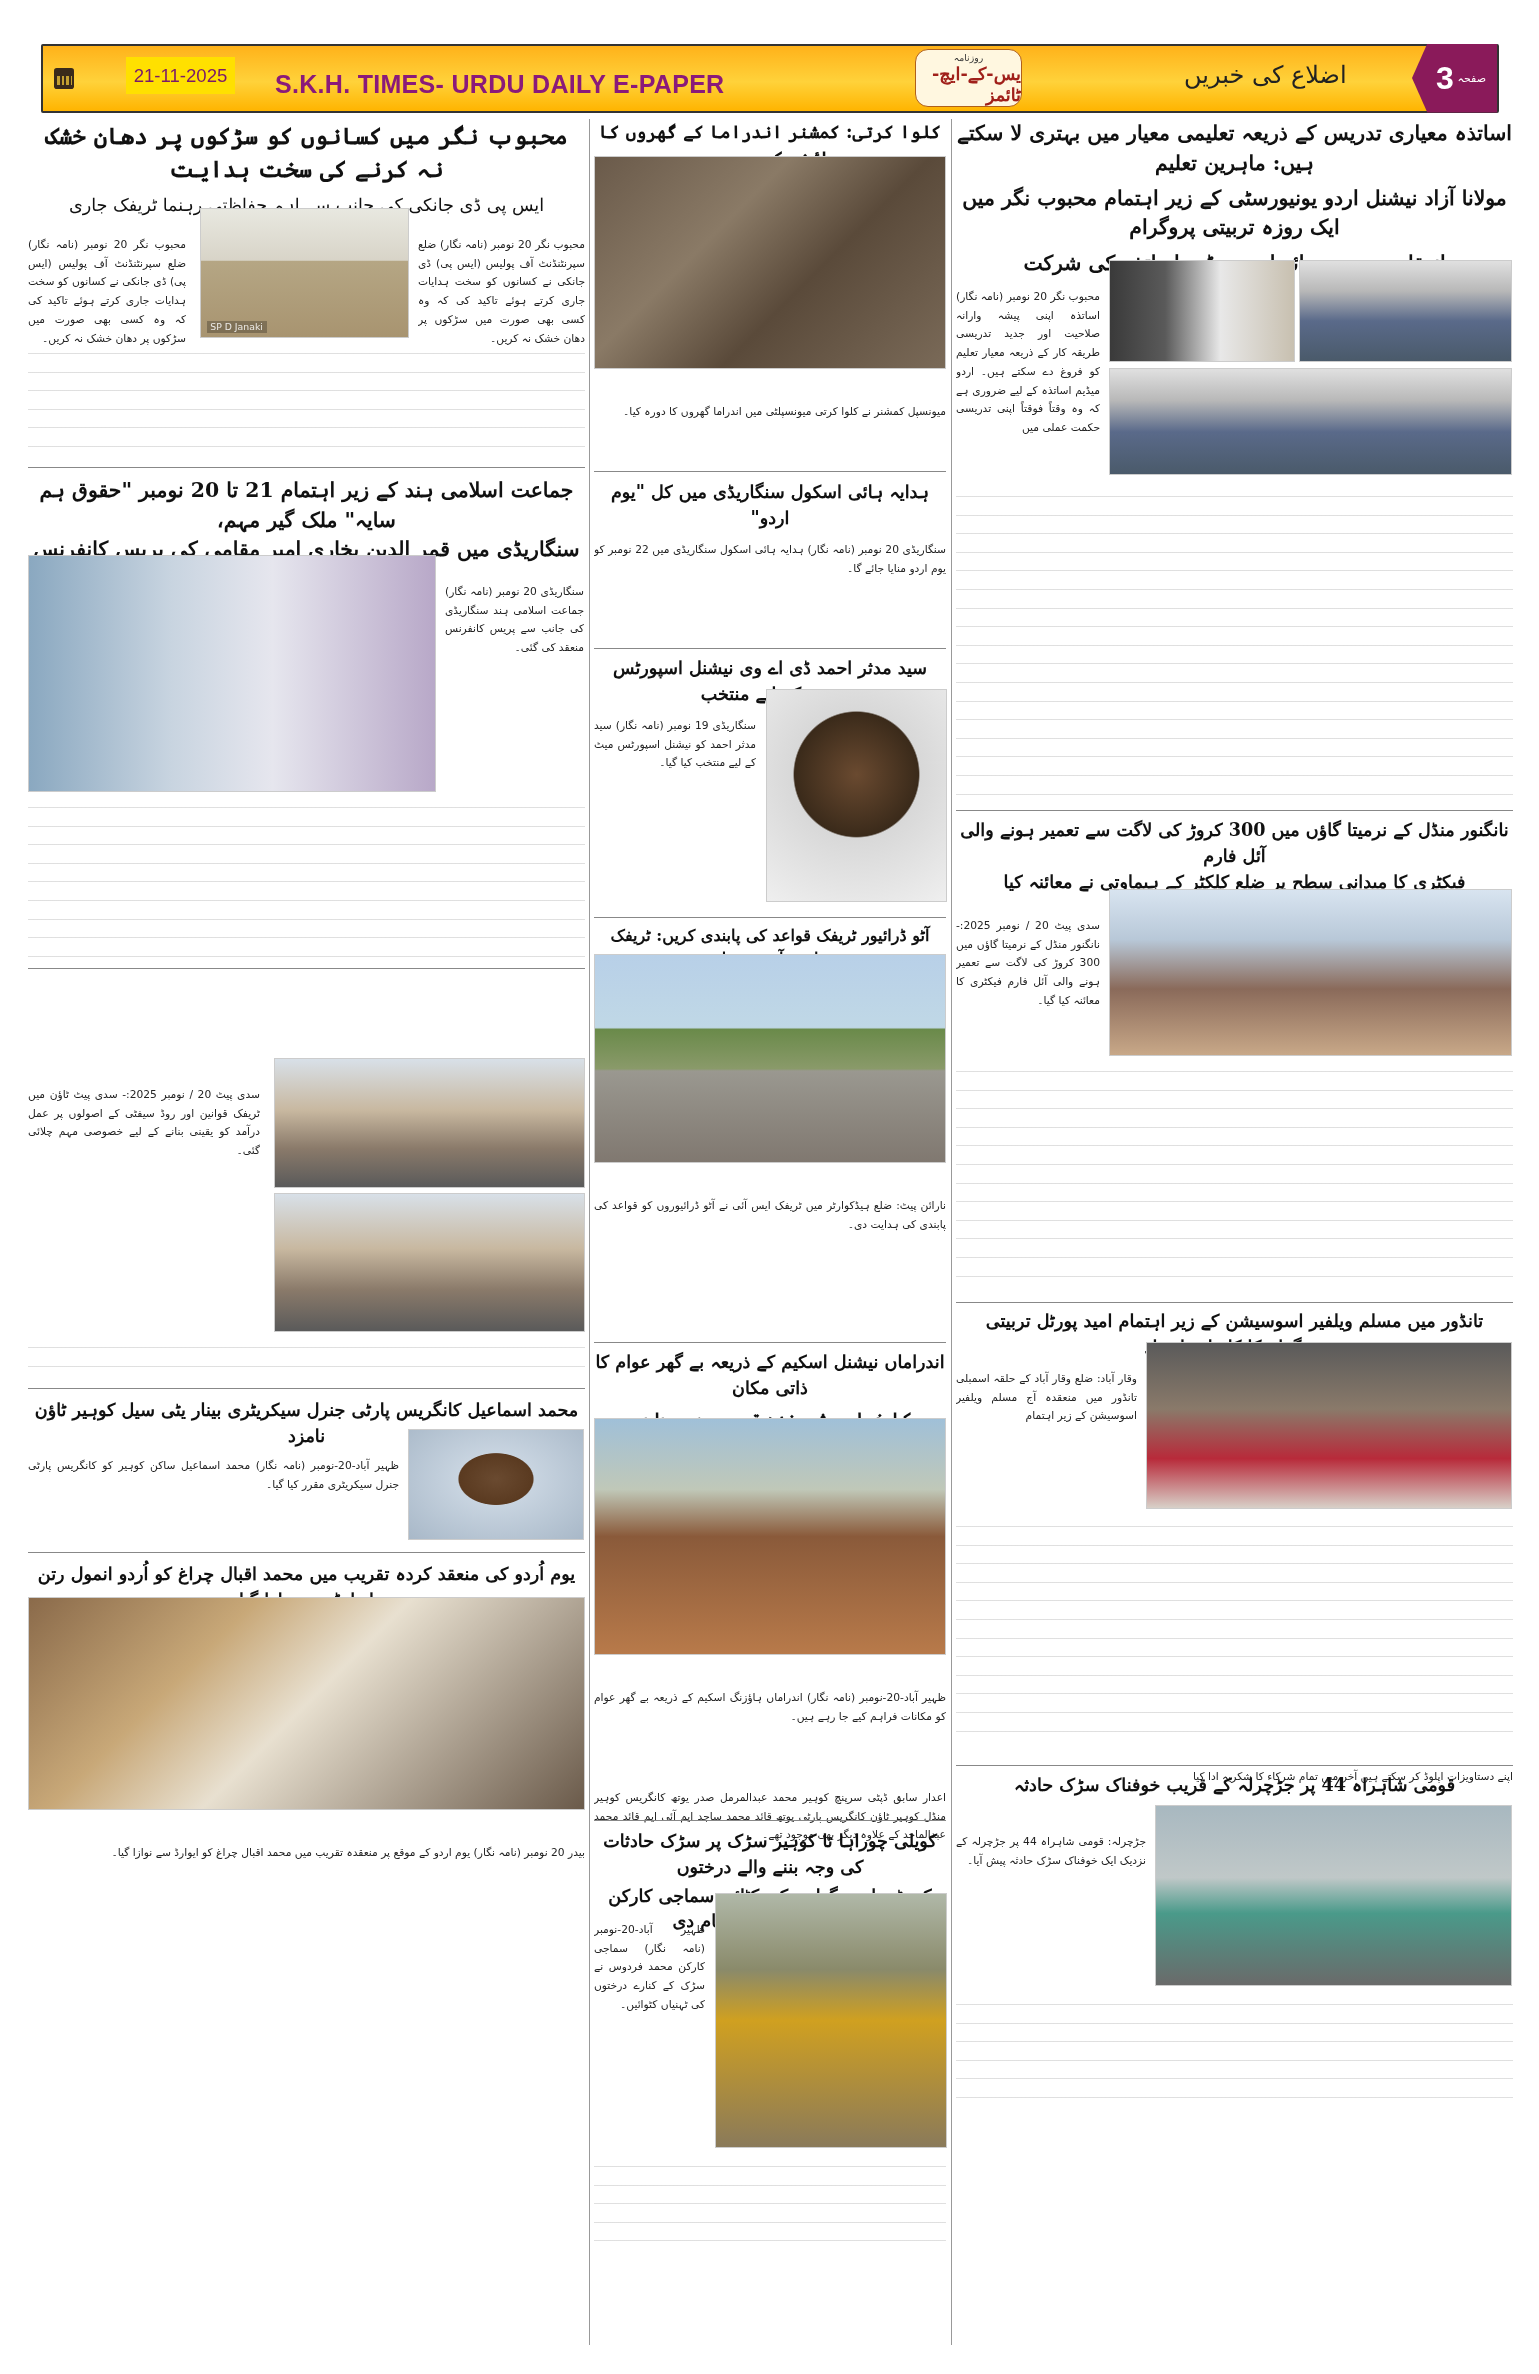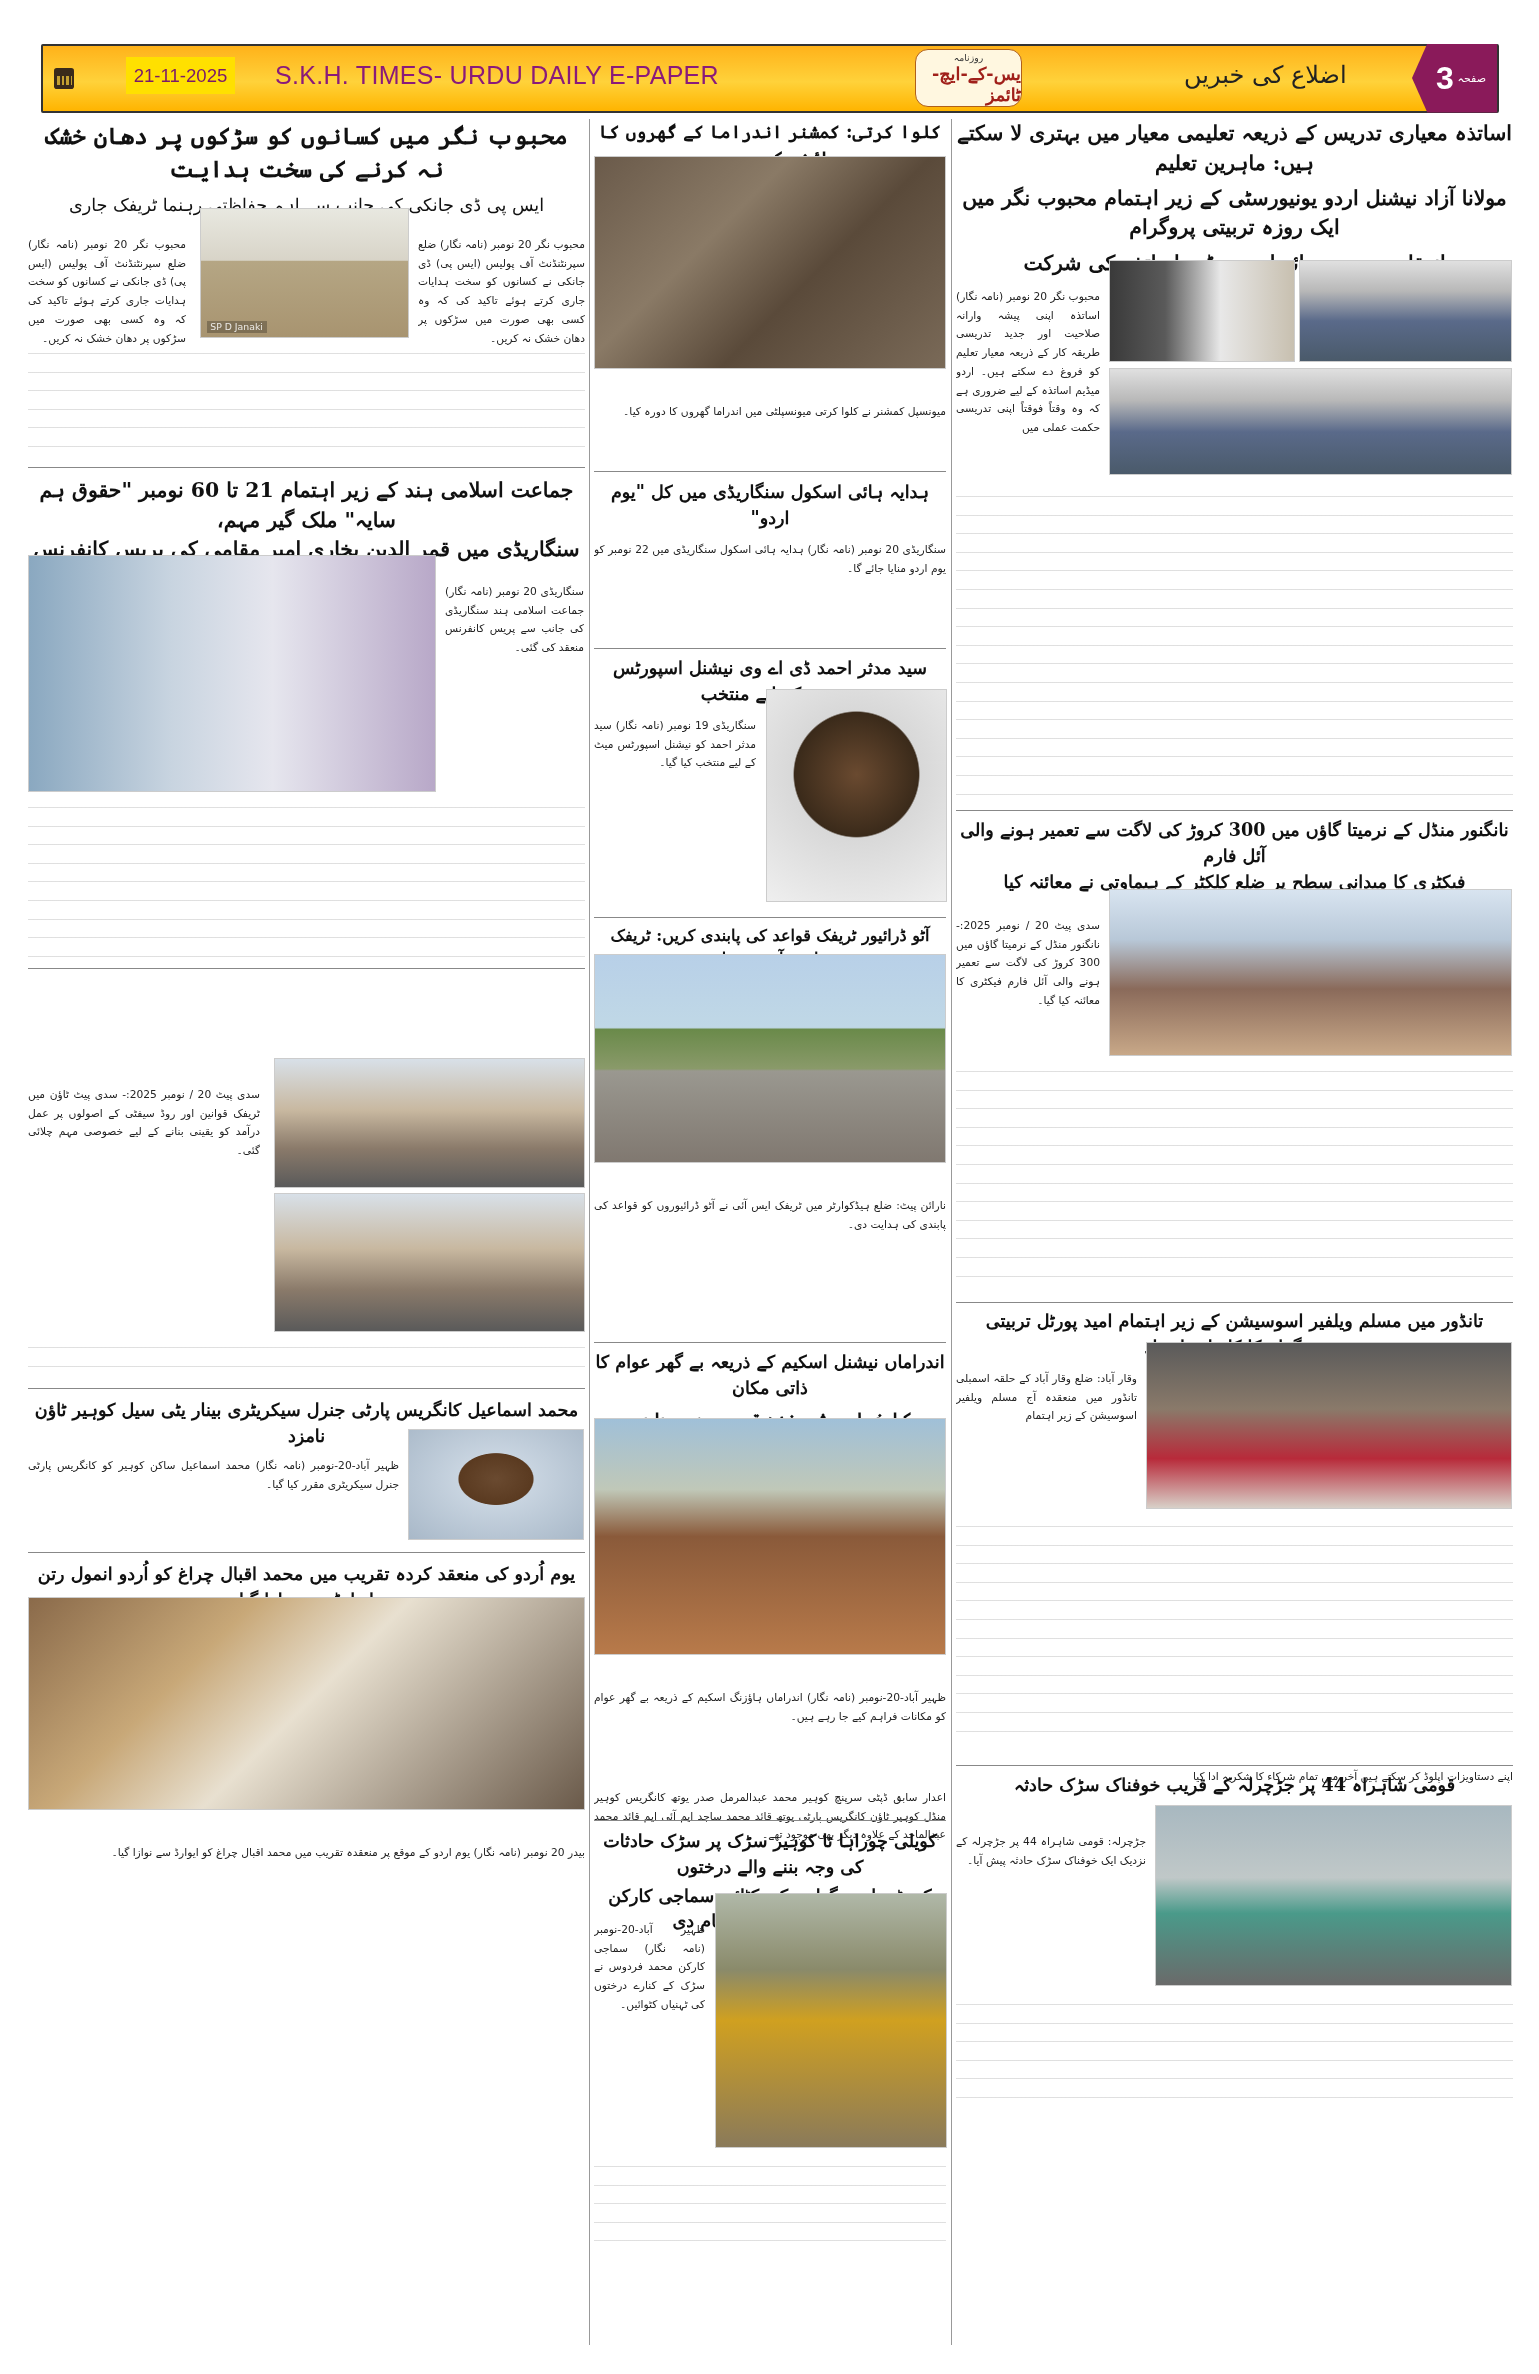--- a/index.html
+++ b/index.html
@@ -13,22 +13,22 @@
     position: absolute; left: 13px; top: 7.4px; width: 1458px; height: 69px;
     background: linear-gradient(180deg, #ffb21a 0%, #ffd23a 55%, #ffb400 100%);
     border: 2.8px solid #333; border-radius: 1.9px;
   }
   .cal-icon { position: absolute; left: 11px; top: 22px; width: 20.4px; height: 20.4px; background: #3a2a1a; border-radius: 2.8px; }
   .cal-icon::before { content: ""; position: absolute; left: 2.8px; top: 7.4px; width: 15px; height: 9.3px;
     background: repeating-linear-gradient(90deg, #ffd23a 0 2.8px, transparent 2.8px 4.6px); opacity: .7; }
   .date-box { position: absolute; left: 83px; top: 11px; width: 109px; height: 37px; background: #ffe000;
     display: flex; align-items: center; justify-content: center; color: #7a1a6a; font-size: 18.6px;
     font-family: "Liberation Sans", sans-serif; }
-  .brand-title { position: absolute; left: 232px; top: 15px; font-family: "Liberation Sans", sans-serif;
-    font-weight: normal; font-size: 25px; color: #8a1a7a; letter-spacing: 0.3px; }
+  .brand-title { position: absolute; left: 232px; top: 24px; font-family: "Liberation Sans", sans-serif;
+    font-weight: bold; font-size: 25px; color: #8a1a7a; letter-spacing: 0.3px; }
   .logo-urdu { position: absolute; left: 872px; top: 2.8px; width: 107px; height: 58px; background: #fff7e0;
     border: 1.9px solid #b0601a; border-radius: 13px; display: flex; flex-direction: column; align-items: center; justify-content: center;
     color: #a0201a; font-family: "DejaVu Serif", serif; }
   .logo-urdu .small { font-size: 9.3px; color: #333; }
   .logo-urdu .big { font-size: 17.6px; font-weight: bold; direction: rtl; }
   .section-urdu { position: absolute; left: 1141px; top: 15px; font-size: 24px; color: #222; direction: rtl; font-family: "DejaVu Serif", serif; }
   .page-num { position: absolute; right: 0px; top: -2.8px; width: 85px; height: 69px; background: #8a1a5a;
     clip-path: polygon(18% 0, 100% 0, 100% 100%, 18% 100%, 0 50%);
     display: flex; align-items: center; justify-content: center; gap: 3.7px; }
   .page-num .num { color: #fff; font-weight: bold; font-size: 32px; font-family: "Liberation Sans", sans-serif; margin-left: 13px; }
@@ -108,21 +108,21 @@
       <span class="photo-label">SP D Janaki</span>
     </div>
     <div class="block body-text" style="top:89px;left:390px;width:167px;height:130px">محبوب نگر 20 نومبر (نامہ نگار) ضلع سپرنٹنڈنٹ آف پولیس (ایس پی) ڈی جانکی نے کسانوں کو سخت ہدایات جاری کرتے ہوئے تاکید کی کہ وہ کسی بھی صورت میں سڑکوں پر دھان خشک نہ کریں۔</div>
     <div class="block" style="top:223px;left:0;width:557px;height:121px">
         <div class="faux-lines"></div>
       </div>
 
     <div class="sep" style="top:348px;left:0;width:557px"></div>
 
     <div class="block" style="top:357px;left:0;width:557px">
-      <div class="headline h-l">جماعت اسلامی ہند کے زیر اہتمام 21 تا 60 نومبر "حقوق ہم سایہ" ملک گیر مہم،</div>
+      <div class="headline h-l">جماعت اسلامی ہند کے زیر اہتمام 21 تا 20 نومبر "حقوق ہم سایہ" ملک گیر مہم،</div>
       <div class="headline h-l">سنگاریڈی میں قمر الدین بخاری امیر مقامی کی پریس کانفرنس</div>
     </div>
     <div class="block photo ph-press" style="top:436px;left:0;width:408px;height:237px"></div>
     <div class="block body-text" style="top:436px;left:417px;width:139px;height:237px">سنگاریڈی 20 نومبر (نامہ نگار) جماعت اسلامی ہند سنگاریڈی کی جانب سے پریس کانفرنس منعقد کی گئی۔</div>
     <div class="block" style="top:677px;left:0;width:557px;height:167px">
         <div class="faux-lines"></div>
       </div>
 
     <div class="sep" style="top:849px;left:0;width:557px"></div>
 

